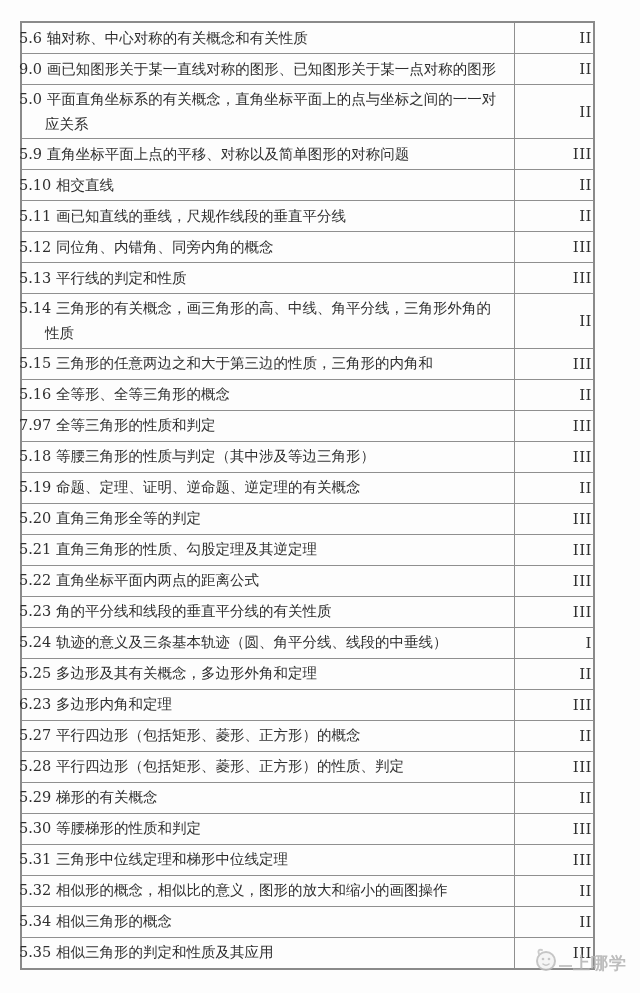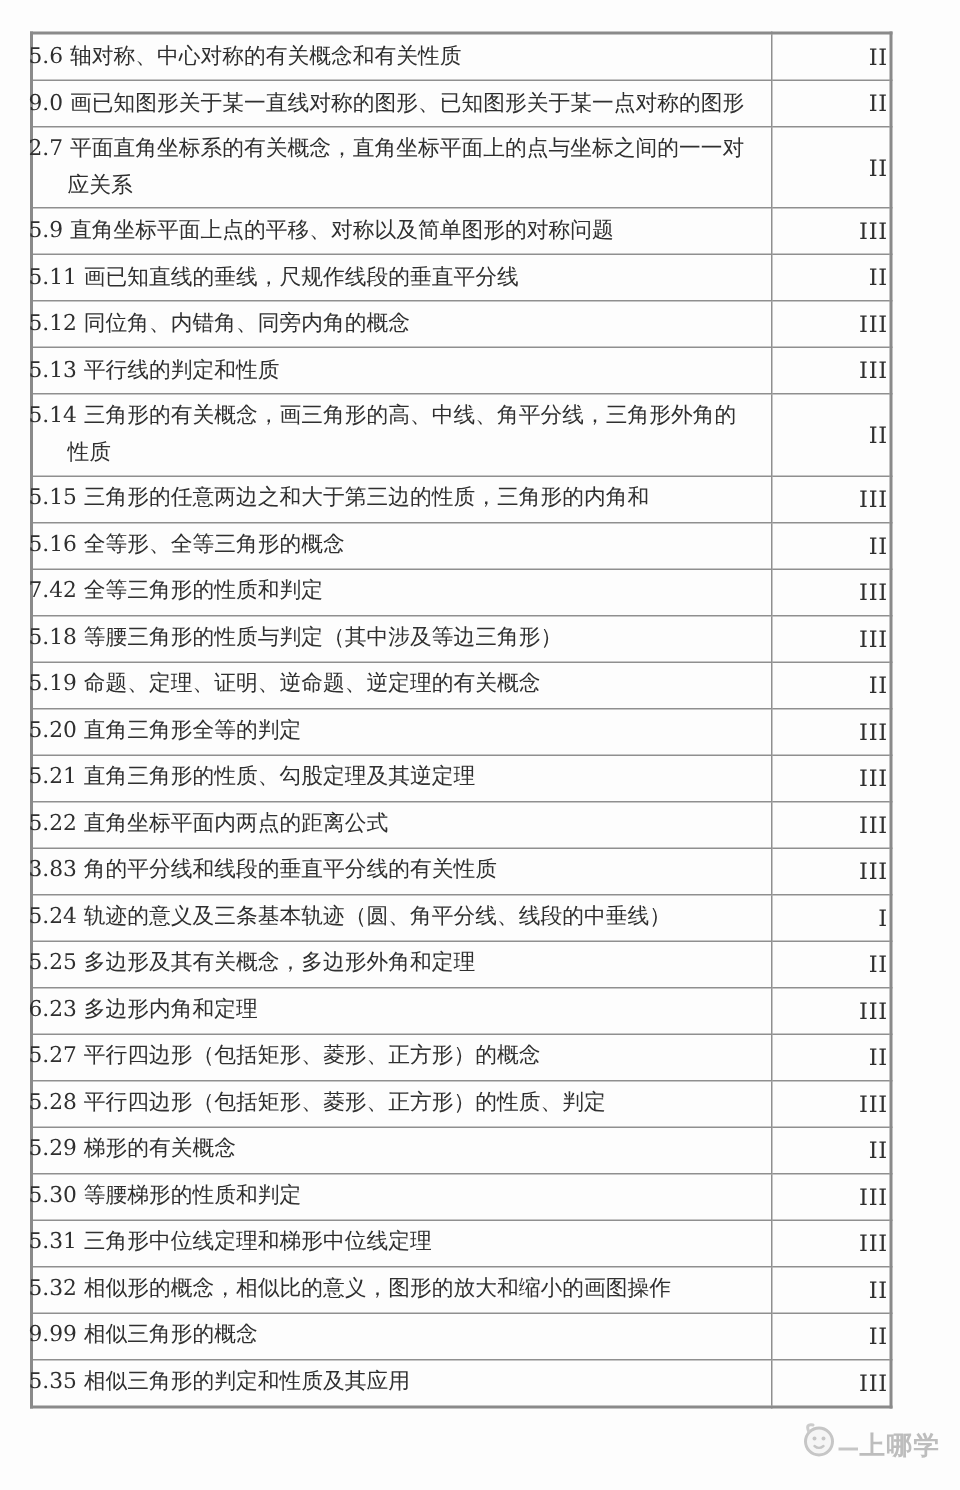--- a/index.html
+++ b/index.html
@@ -77,27 +77,31 @@
     <tbody>
         <tr>
       <td class="item">5.6 轴对称、中心对称的有关概念和有关性质</td>
       <td class="level">II</td>
     </tr>
         <tr>
       <td class="item">9.0 画已知图形关于某一直线对称的图形、已知图形关于某一点对称的图形</td>
       <td class="level">II</td>
     </tr>
         <tr>
-      <td class="item">2.7 平面直角坐标系的有关概念，直角坐标平面上的点与坐标之间的一一对
+      <td class="item">5.0 平面直角坐标系的有关概念，直角坐标平面上的点与坐标之间的一一对
 应关系</td>
       <td class="level">II</td>
     </tr>
         <tr>
       <td class="item">5.9 直角坐标平面上点的平移、对称以及简单图形的对称问题</td>
       <td class="level">III</td>
+    </tr>
+        <tr>
+      <td class="item">5.10 相交直线</td>
+      <td class="level">II</td>
     </tr>
         <tr>
       <td class="item">5.11 画已知直线的垂线，尺规作线段的垂直平分线</td>
       <td class="level">II</td>
     </tr>
         <tr>
       <td class="item">5.12 同位角、内错角、同旁内角的概念</td>
       <td class="level">III</td>
     </tr>
         <tr>
@@ -111,21 +115,21 @@
     </tr>
         <tr>
       <td class="item">5.15 三角形的任意两边之和大于第三边的性质，三角形的内角和</td>
       <td class="level">III</td>
     </tr>
         <tr>
       <td class="item">5.16 全等形、全等三角形的概念</td>
       <td class="level">II</td>
     </tr>
         <tr>
-      <td class="item">7.42 全等三角形的性质和判定</td>
+      <td class="item">7.97 全等三角形的性质和判定</td>
       <td class="level">III</td>
     </tr>
         <tr>
       <td class="item">5.18 等腰三角形的性质与判定（其中涉及等边三角形）</td>
       <td class="level">III</td>
     </tr>
         <tr>
       <td class="item">5.19 命题、定理、证明、逆命题、逆定理的有关概念</td>
       <td class="level">II</td>
     </tr>
@@ -135,21 +139,21 @@
     </tr>
         <tr>
       <td class="item">5.21 直角三角形的性质、勾股定理及其逆定理</td>
       <td class="level">III</td>
     </tr>
         <tr>
       <td class="item">5.22 直角坐标平面内两点的距离公式</td>
       <td class="level">III</td>
     </tr>
         <tr>
-      <td class="item">3.83 角的平分线和线段的垂直平分线的有关性质</td>
+      <td class="item">5.23 角的平分线和线段的垂直平分线的有关性质</td>
       <td class="level">III</td>
     </tr>
         <tr>
       <td class="item">5.24 轨迹的意义及三条基本轨迹（圆、角平分线、线段的中垂线）</td>
       <td class="level">I</td>
     </tr>
         <tr>
       <td class="item">5.25 多边形及其有关概念，多边形外角和定理</td>
       <td class="level">II</td>
     </tr>
@@ -175,21 +179,21 @@
     </tr>
         <tr>
       <td class="item">5.31 三角形中位线定理和梯形中位线定理</td>
       <td class="level">III</td>
     </tr>
         <tr>
       <td class="item">5.32 相似形的概念，相似比的意义，图形的放大和缩小的画图操作</td>
       <td class="level">II</td>
     </tr>
         <tr>
-      <td class="item">9.99 相似三角形的概念</td>
+      <td class="item">5.34 相似三角形的概念</td>
       <td class="level">II</td>
     </tr>
         <tr>
       <td class="item">5.35 相似三角形的判定和性质及其应用</td>
       <td class="level">III</td>
     </tr>
       </tbody>
   </table>
 
   <div class="watermark">

